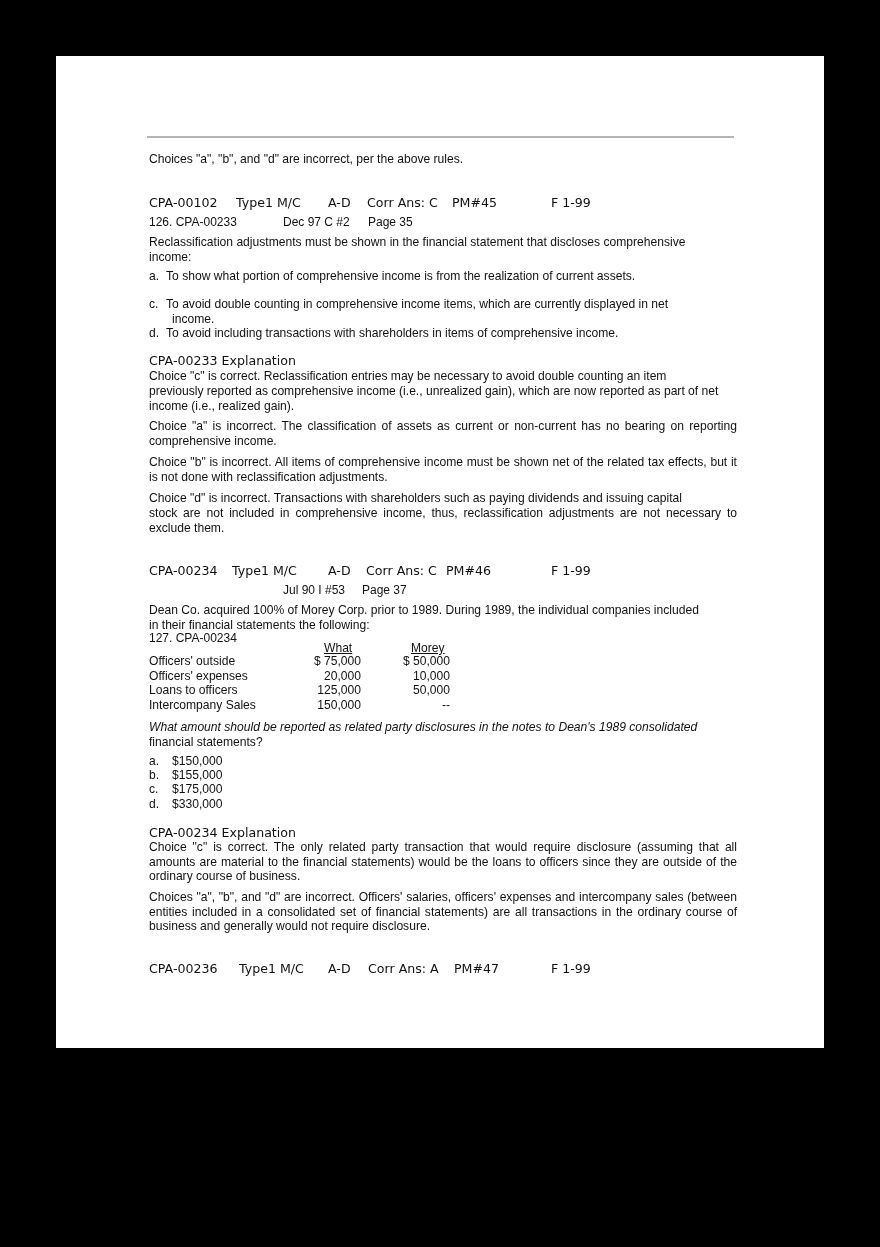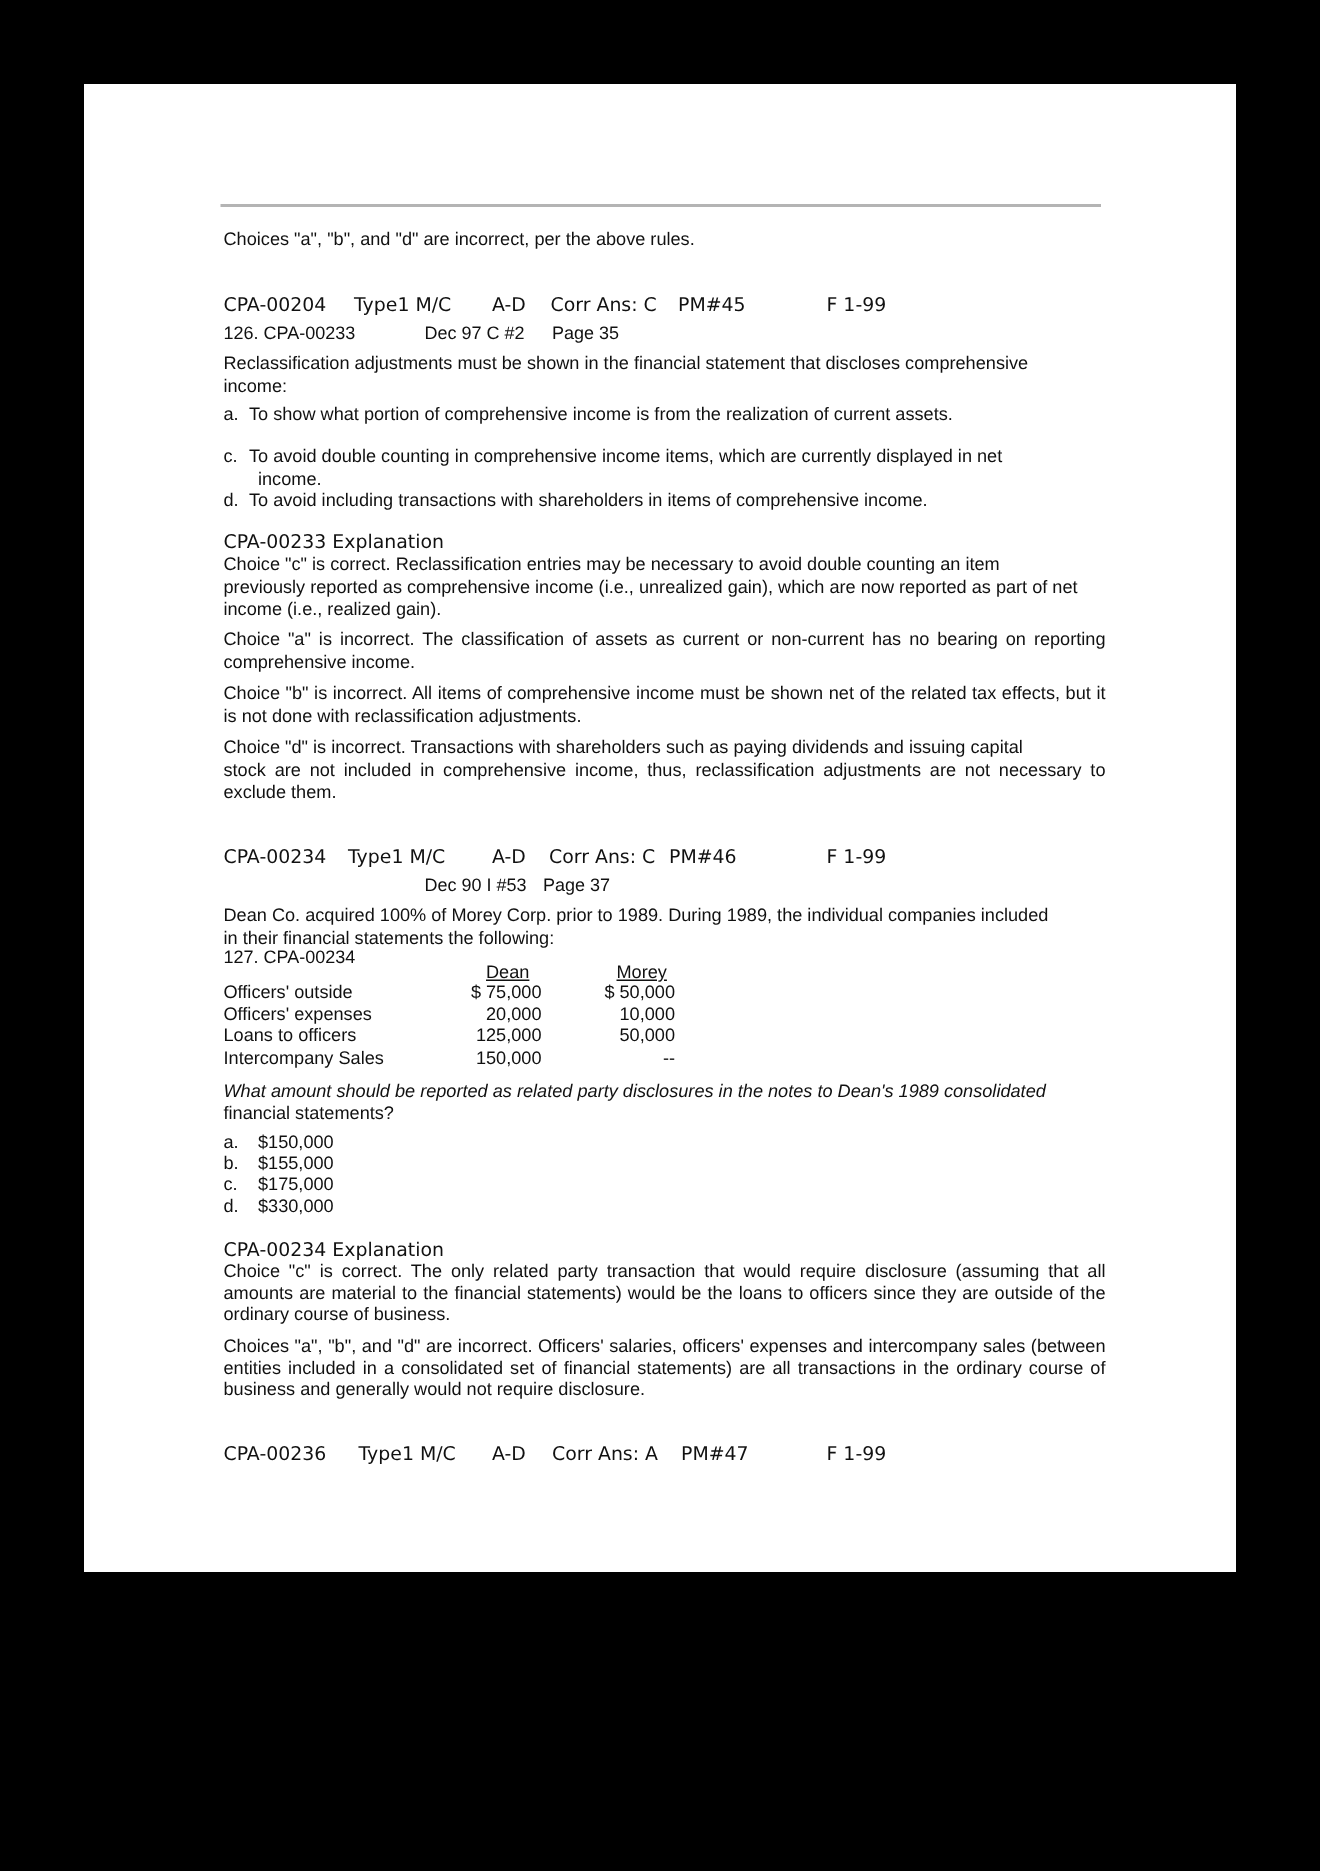--- a/index.html
+++ b/index.html
@@ -20,21 +20,21 @@
 </style>
 </head>
 <body>
 
 <div class="page">
   <div class="rule"></div>
 
   <div class="txt" style="top:96px;">Choices "a", "b", and "d" are incorrect, per the above rules.</div>
 
   <div>
-    <span class="hdr" style="left:93px; top:139px;">CPA-00204</span>
+    <span class="hdr" style="left:93px; top:139px;">CPA-00102</span>
     <span class="hdr" style="left:180px; top:139px;">Type1 M/C</span>
     <span class="hdr" style="left:272px; top:139px;">A-D</span>
     <span class="hdr" style="left:311px; top:139px;">Corr Ans: C</span>
     <span class="hdr" style="left:396px; top:139px;">PM#45</span>
     <span class="hdr" style="left:495px; top:139px;">F 1-99</span>
   </div>
   <div>
     <span class="sub" style="left:93px; top:159px;">126.  CPA-00233</span>
     <span class="sub" style="left:227px; top:159px;">Dec 97 C #2</span>
     <span class="sub" style="left:312px; top:159px;">Page 35</span>
@@ -59,28 +59,28 @@
   <div>
     <span class="hdr" style="left:93px; top:507px;">CPA-00234</span>
     <span class="hdr" style="left:176px; top:507px;">Type1 M/C</span>
     <span class="hdr" style="left:272px; top:507px;">A-D</span>
     <span class="hdr" style="left:310px; top:507px;">Corr Ans: C</span>
     <span class="hdr" style="left:390px; top:507px;">PM#46</span>
     <span class="hdr" style="left:495px; top:507px;">F 1-99</span>
   </div>
   <div>
     <span class="sub" style="left:93px; top:527px;margin-top:48px;">127.  CPA-00234</span>
-    <span class="sub" style="left:227px; top:527px;">Dec 90 I #53</span>
+    <span class="sub" style="left:227px; top:527px;">Jul 90 I #53</span>
     <span class="sub" style="left:306px; top:527px;">Page 37</span>
   </div>
   <div class="txt" style="top:547px;">Dean Co. acquired 100% of Morey Corp. prior to 1989.  During 1989, the individual companies included</div>
   <div class="txt" style="top:562px;">in their financial statements the following:</div>
 
   <div>
-    <span class="cell u" style="left:268px; top:585px;">Dean</span>
+    <span class="cell u" style="left:268px; top:585px;">What</span>
     <span class="cell u" style="left:355px; top:585px;">Morey</span>
 
     <span class="cell" style="left:93px; top:598px;">Officers' outside</span>
     <span class="cell r" style="left:225px; width:80px; top:598px;">$ 75,000</span>
     <span class="cell r" style="left:314px; width:80px; top:598px;">$ 50,000</span>
 
     <span class="cell" style="left:93px; top:613px;">Officers' expenses</span>
     <span class="cell r" style="left:225px; width:80px; top:613px;">20,000</span>
     <span class="cell r" style="left:314px; width:80px; top:613px;">10,000</span>
 

